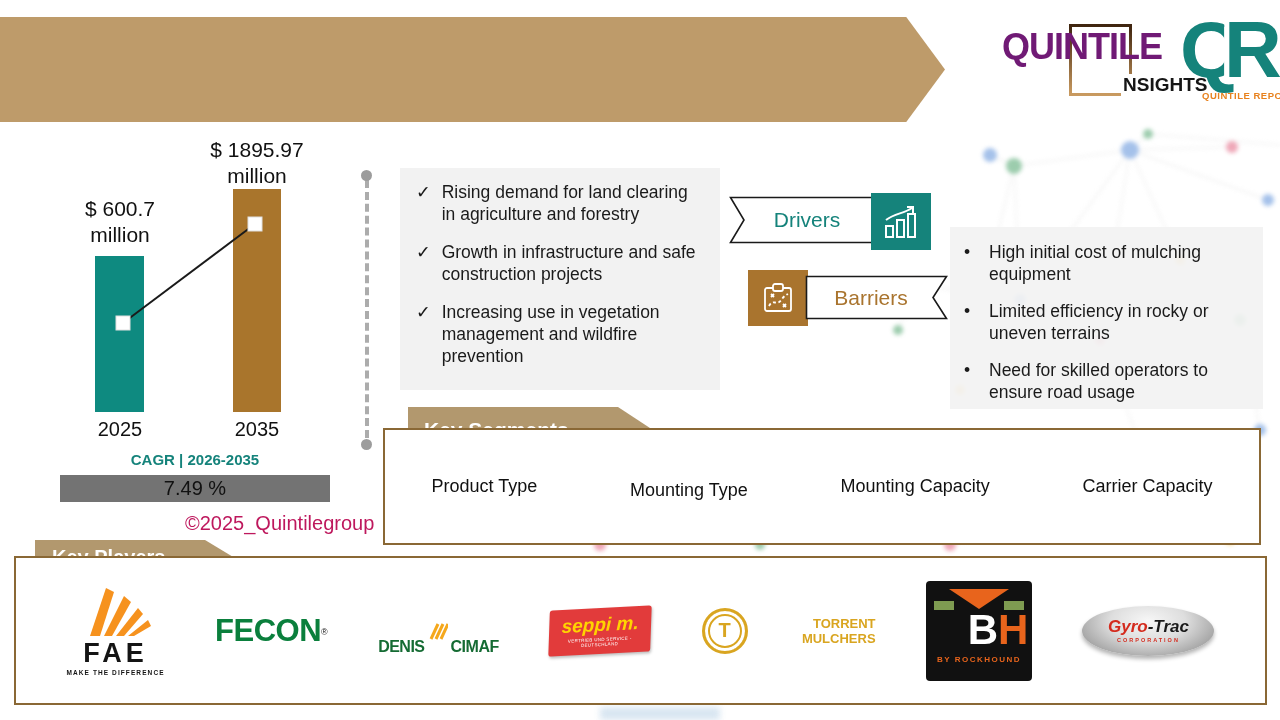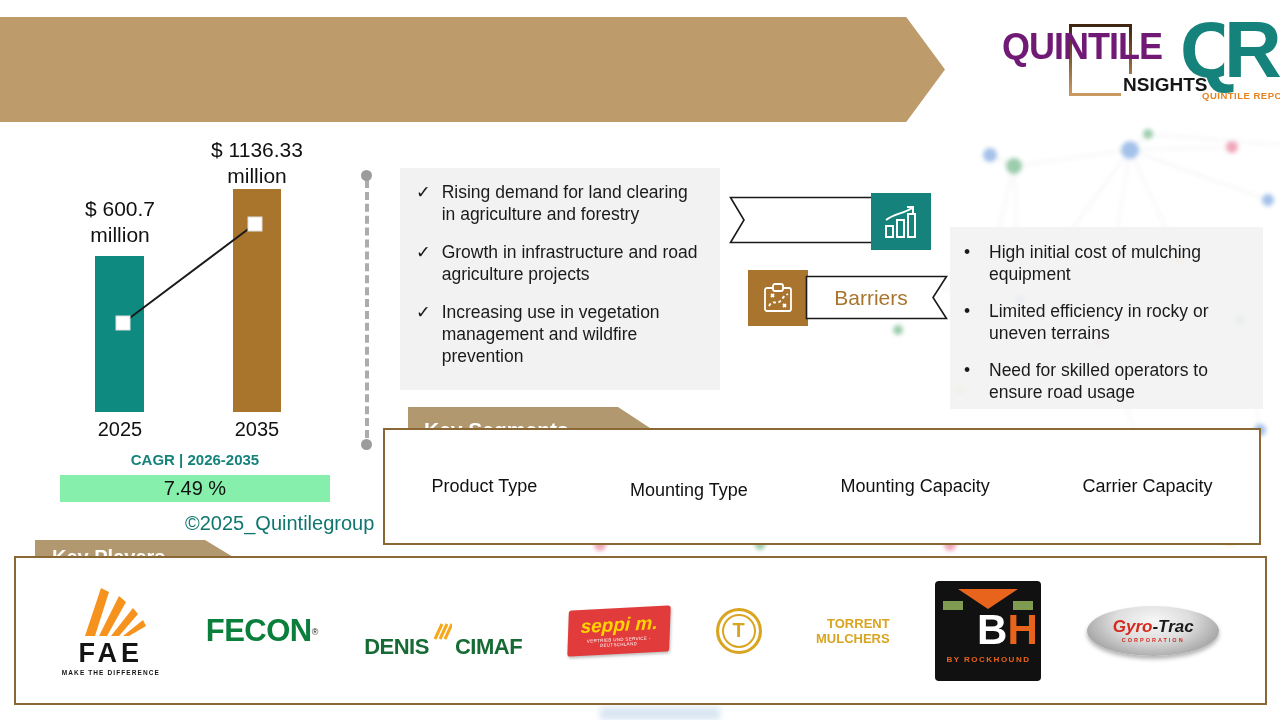--- a/index.html
+++ b/index.html
@@ -31,23 +31,23 @@
   .bar{position:absolute;}
   .bar-2025{left:95px;top:256px;width:49px;height:156px;background:#0E8A80;}
   .bar-2035{left:233px;top:189px;width:48px;height:223px;background:#A9752C;}
   .val-label{position:absolute;width:150px;text-align:center;font-size:21px;color:#111;line-height:1.22;}
   .val-1{left:45px;top:196px;} .val-2{left:182px;top:137px;}
   .trend-svg{position:absolute;left:0;top:0;width:380px;height:460px;}
   .tick{position:absolute;width:70px;text-align:center;font-size:20px;color:#111;top:418px;}
   .tick-1{left:85px;} .tick-2{left:222px;}
   .cagr-label{position:absolute;left:60px;top:451px;width:270px;text-align:center;
     font-size:15px;font-weight:700;color:#15837B;}
-  .cagr-pill{position:absolute;left:60px;top:475px;width:270px;height:27px;background:#86efac;
+  .cagr-pill{position:absolute;left:60px;top:475px;width:270px;height:27px;background:#737373;
     text-align:center;line-height:27px;font-size:20px;color:#111;}
-  .watermark{position:absolute;left:185px;top:512px;font-size:20px;color:#0f766e;}
+  .watermark{position:absolute;left:185px;top:512px;font-size:20px;color:#be185d;}
 
   
   .dash-line{position:absolute;left:365px;top:180px;height:258px;border-left:4px dashed #ACACAC;}
   .dash-dot{position:absolute;width:11px;height:11px;border-radius:50%;background:#9C9C9C;left:361px;}
   .dot-top{top:170px;} .dot-bottom{top:439px;}
 
   
   .drivers-box{position:absolute;left:400px;top:168px;width:320px;height:222px;background:#F2F2F2;
     box-sizing:border-box;padding:13px 14px 0 16px;}
   .drivers-box ul,.barriers-box ul{margin:0;padding:0;list-style:none;}
@@ -82,21 +82,21 @@
     color:#fff;font-weight:700;font-size:20px;}
   .players-box{position:absolute;left:14px;top:556px;width:1253px;height:149px;background:#fff;
     border:2px solid #8A6835;box-sizing:border-box;display:flex;align-items:center;justify-content:space-evenly;}
   .logo{text-align:center;}
 
   .logo-fae .fae-name{font-size:27px;font-weight:800;letter-spacing:4px;color:#141414;line-height:1;}
   .logo-fae .fae-tag{font-size:6.5px;font-weight:700;letter-spacing:1.1px;color:#141414;margin-top:2px;}
   .logo-fecon .fecon-name{font-size:31px;font-weight:900;letter-spacing:-.5px;color:#0A7F3C;}
   .logo-fecon sup{font-size:9px;}
   .logo-denis{display:flex;align-items:center;gap:3px;}
-  .denis-word{font-size:22px;font-weight:900;color:#156B33;letter-spacing:-.5px;margin-top:32px;}
+  .denis-word{font-size:16px;font-weight:900;color:#156B33;letter-spacing:-.5px;margin-top:32px;}
   .logo-seppi .seppi-block{width:102px;height:46px;background:#E23B3B;border-radius:3px;
     transform:rotate(-3deg) skewX(-5deg);display:flex;flex-direction:column;align-items:center;justify-content:center;
     box-shadow:1px 2px 3px rgba(0,0,0,.25);}
   .seppi-name{font-size:19px;font-weight:900;font-style:italic;color:#FFD400;line-height:1;}
   .seppi-sub{font-size:4.5px;color:#fff;margin-top:3px;letter-spacing:.3px;}
   .logo-cat{position:relative;width:112px;height:104px;background:#000;}
   .cat-name{position:absolute;left:0;right:0;top:4px;font-size:47px;font-weight:900;color:#fff;letter-spacing:1px;}
   .cat-tri{position:absolute;left:50%;transform:translateX(-50%);bottom:13px;width:0;height:0;
     border-left:33px solid transparent;border-right:33px solid transparent;border-bottom:30px solid #FFCD11;}
   .cat-reg{position:absolute;right:4px;bottom:2px;font-size:11px;color:#fff;}
@@ -194,21 +194,21 @@
     <span class="qr-q">Q</span>
     <span class="qr-r">R</span>
     <div class="qr-caption">QUINTILE REPORTS</div>
   </div>
 
   <div class="val-label val-1">
     <span>$ 600.7</span><br>
     <span>million</span>
   </div>
   <div class="val-label val-2">
-    <span>$ 1136.33</span><br>
+    <span>$ 1895.97</span><br>
     <span>million</span>
   </div>
   <div class="bar bar-2025"></div>
   <div class="bar bar-2035"></div>
   <svg class="trend-svg" viewBox="0 0 380 460">
     <line x1="123" y1="323" x2="255" y2="224" stroke="#1a1a1a" stroke-width="2"></line>
     <rect x="116" y="316" width="14" height="14" fill="#fff" stroke="#e0e0e0"></rect>
     <rect x="248" y="217" width="14" height="14" fill="#fff" stroke="#e0e0e0"></rect>
   </svg>
   <div class="tick tick-1">2025</div>
@@ -222,31 +222,32 @@
   <div class="dash-dot dot-bottom"></div>
 
   <div class="drivers-box">
     <ul>
       <li>
         <span class="mark">✓</span>
         <span>Rising demand for land clearing in agriculture and forestry</span>
         </li>
       <li>
         <span class="mark">✓</span>
-        <span>Growth in infrastructure and road agriculture projects</span>
+        <span>Growth in infrastructure and safe construction projects</span>
         </li>
       <li>
         <span class="mark">✓</span>
         <span>Increasing use in vegetation management and wildfire prevention</span>
         </li>
     </ul>
   </div>
   <svg class="ribbon-svg drivers-ribbon-svg" viewBox="0 0 145 48">
     <path d="M1.5,1.5 H143 V46.5 H1.5 L15,24 Z" fill="#fff" stroke="#1a1a1a" stroke-width="1.6"></path>
   </svg>
+  <div class="ribbon-text drivers-ribbon-text">Drivers</div>
   <div class="drivers-icon-sq">
     <svg width="38" height="38" viewBox="0 0 38 38" fill="none" stroke="#fff" stroke-width="2">
       <rect x="4" y="23" width="7" height="11"></rect>
       <rect x="15" y="17" width="7" height="17"></rect>
       <rect x="26" y="11" width="7" height="23"></rect>
       <path d="M4,17 C13,10 21,11 30,5"></path>
       <path d="M25,4 L31,4 L31,10"></path>
     </svg>
   </div>
 

